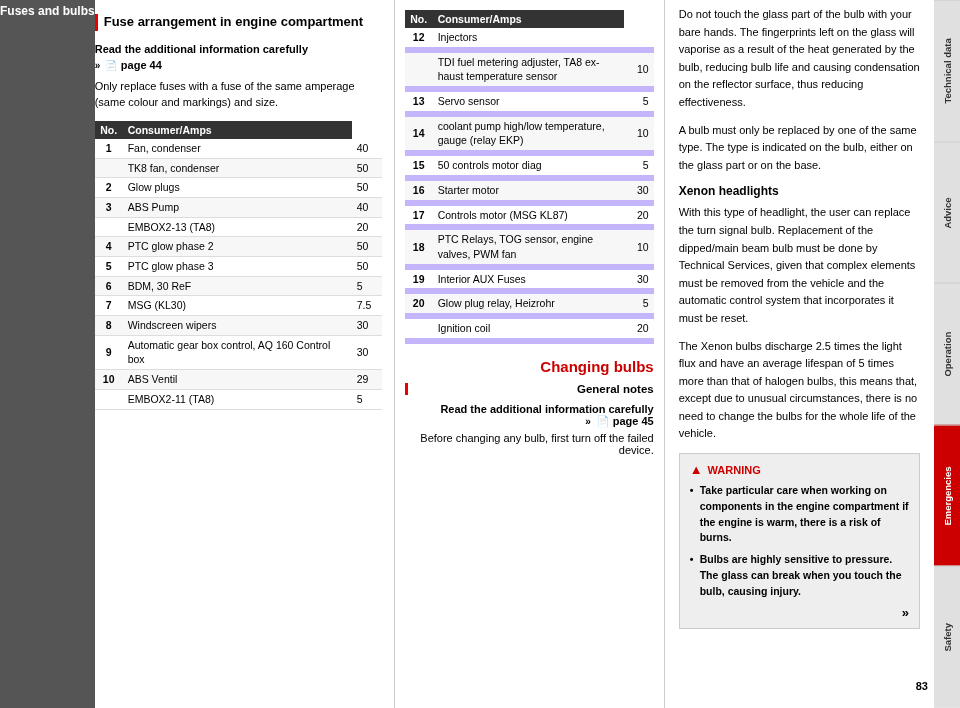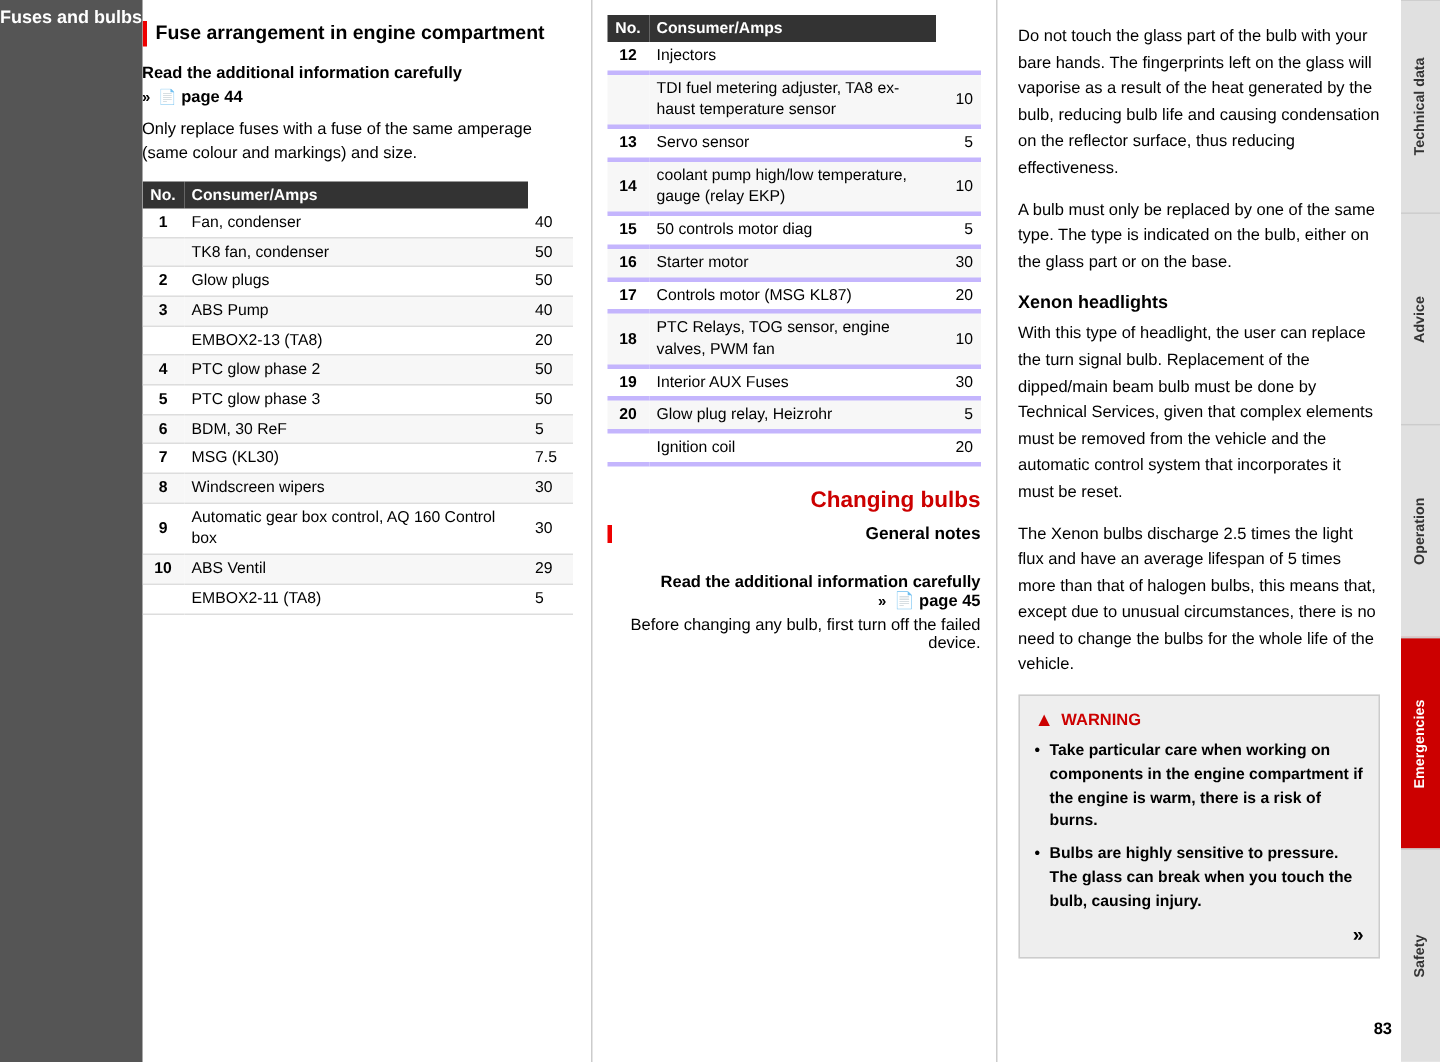--- a/index.html
+++ b/index.html
@@ -113,21 +113,21 @@
       font-size: 10.5px;
     }
     .middle-fuse-table th {
       background: #333;
       color: #fff;
       padding: 3px 5px;
       text-align: left;
     }
     .middle-fuse-table td {
       padding: 2px 5px;
-      border-bottom: 3px solid #c4b5fd;
+      border-bottom: 6px solid #c4b5fd;
       vertical-align: middle;
       line-height: 1.4;
     }
     .middle-fuse-table tr:nth-child(even) {
       background: #f7f7f7;
     }
     .middle-fuse-table .num-col {
       width: 28px;
       text-align: center;
       font-weight: bold;
@@ -142,35 +142,35 @@
     }
     .changing-bulbs h2 {
       font-size: 15px;
       color: #c00;
       font-weight: bold;
       margin-bottom: 8px;
     }
     .general-notes-box {
       border-left: 3px solid #e00;
       padding-left: 6px;
-      margin-bottom: 20px;
+      margin-bottom: 8px;
     }
     .general-notes-box h3 {
       font-size: 11.5px;
       font-weight: bold;
       margin-bottom: 4px;
     }
     .read-info2 {
       font-weight: bold;
       font-size: 11px;
       margin-bottom: 4px;
     }
     .right-panel {
       flex: 1;
-      padding: 16px 14px;
+      padding: 6px 14px;
       font-size: 11px;
       overflow-y: auto;
     }
     .right-panel p {
       margin-bottom: 10px;
       line-height: 1.6;
       font-size: 11px;
     }
     .right-panel h3 {
       font-size: 12px;

